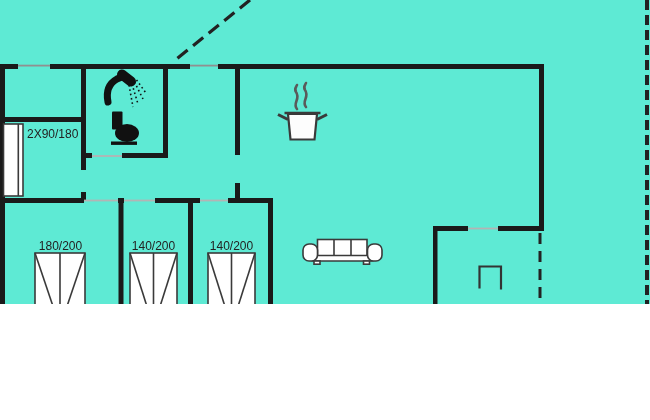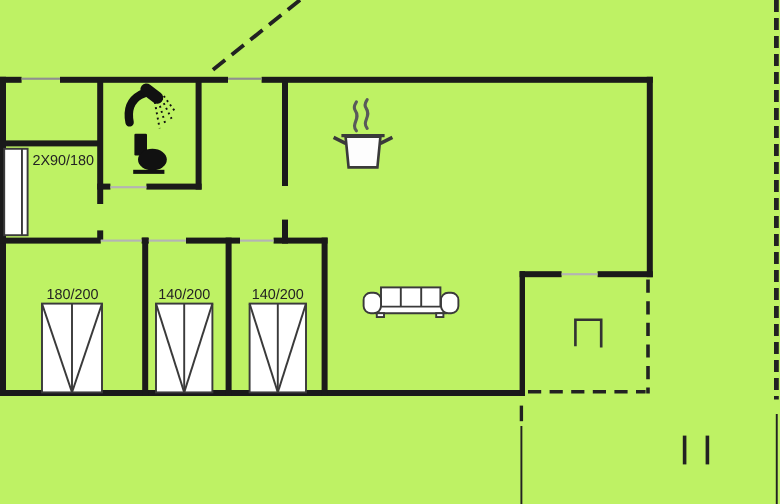--- a/index.html
+++ b/index.html
@@ -1,16 +1,16 @@
 <!DOCTYPE html>
 <html><head>
 <meta charset="utf-8">
 <style>
   html,body{margin:0;padding:0;background:#fff;}
-  #stage{position:relative;width:650px;height:420px;background:#bef264;overflow:hidden;
+  #stage{position:relative;width:650px;height:304px;background:#5eead4;overflow:hidden;
          font-family:"Liberation Sans", sans-serif;}
   svg{display:block}
   .wall{fill:#1a1a1a;}
   .win{fill:#909090;}
   .door{fill:#b4b4b4;}
   .furn{stroke:#3a3a3a;stroke-width:1.6;fill:#ffffff;}
   .furnline{stroke:#3a3a3a;stroke-width:1.6;fill:none;}
   .blackfill{fill:#111111;}
   .lbl{font-family:"Liberation Sans", sans-serif;font-size:12px;fill:#232323;}
   .dash{stroke:#222222;fill:none;}

